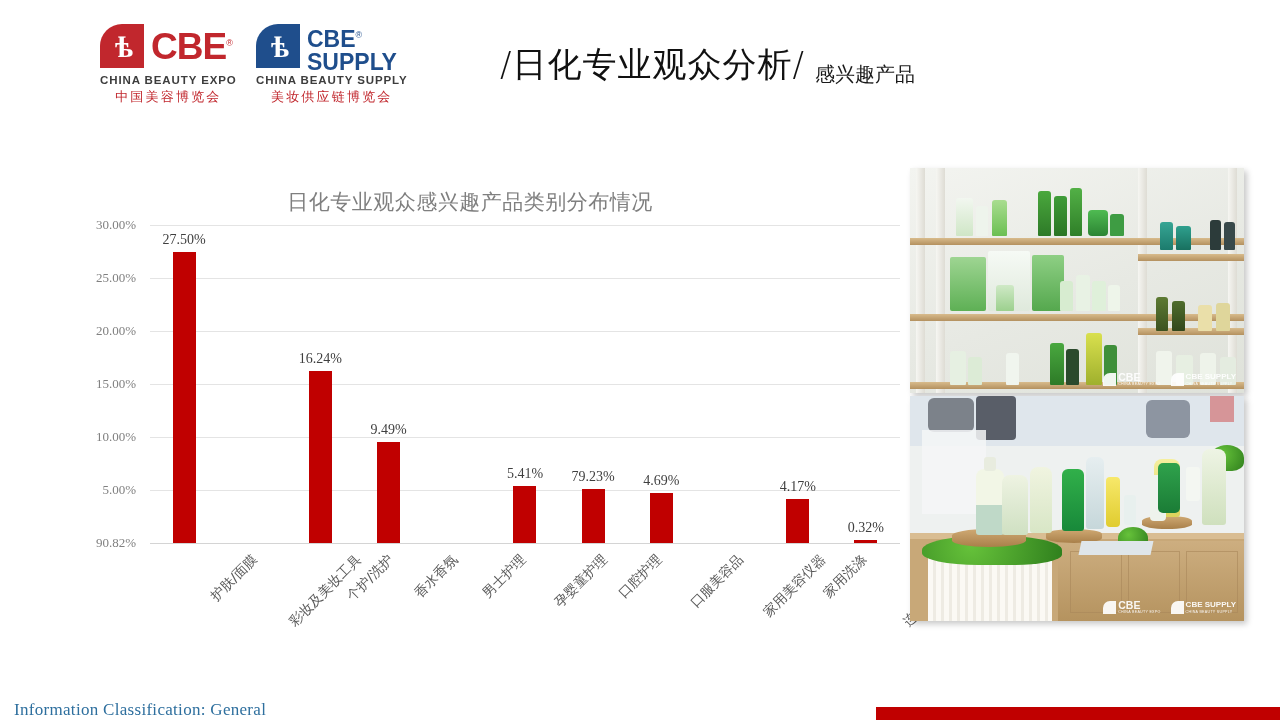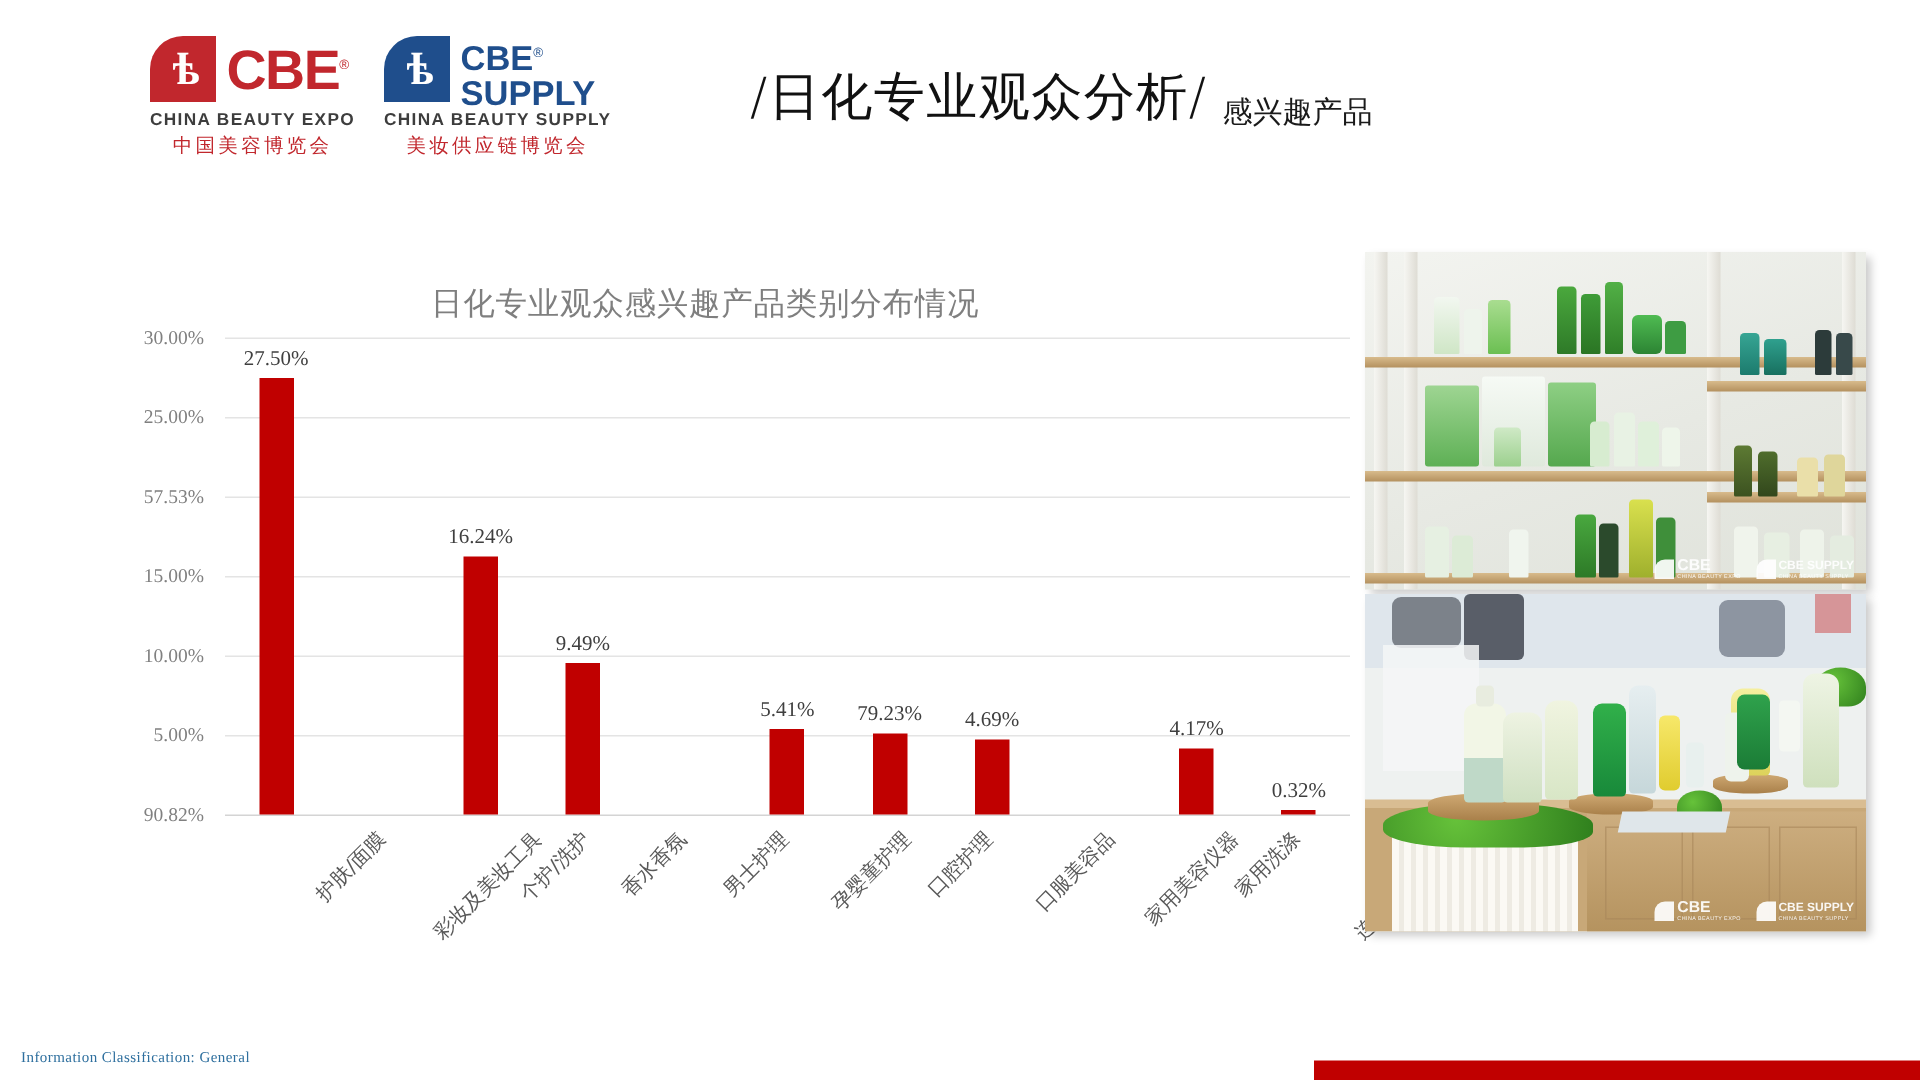--- a/index.html
+++ b/index.html
@@ -154,21 +154,21 @@
     background: radial-gradient(circle at 35% 35%, #66c23a, #2f7f1d);
   }
   .puck {
     position: absolute; border-radius: 50%/36%;
     background: linear-gradient(#cfa973,#a9804a);
   }
 
   
   #footer-note {
     position: absolute; left: 14px; top: 700px;
-    font-size: 10px; color: #2e6f9e;
+    font-size: 17px; color: #2e6f9e;
     font-family: "Liberation Serif", serif; letter-spacing: .3px;
   }
   #footer-bar {
     position: absolute; left: 876px; top: 707px;
     width: 404px; height: 13px; background: #C00000;
   }
 </style>
 </head>
 <body>
 
@@ -215,21 +215,21 @@
 
 <div id="chart-panel">
   <div id="chart-title">日化专业观众感兴趣产品类别分布情况</div>
 
   <div id="plot-outer">
     <div id="y-axis">
         <div class="y-tick" style="top: 318px;">90.82%</div>
         <div class="y-tick" style="top: 265px;">5.00%</div>
         <div class="y-tick" style="top: 212px;">10.00%</div>
         <div class="y-tick" style="top: 159px;">15.00%</div>
-        <div class="y-tick" style="top: 106px;">57.53%</div>
+        <div class="y-tick" style="top: 106px;">20.00%</div>
         <div class="y-tick" style="top: 53px;">25.00%</div>
         <div class="y-tick" style="top: 0px;">30.00%</div>
       </div>
     <div id="plot-area">
       <div id="gridlines">
           <div class="gridline base" style="top: 318px;"></div>
           <div class="gridline" style="top: 265px;"></div>
           <div class="gridline" style="top: 212px;"></div>
           <div class="gridline" style="top: 159px;"></div>
           <div class="gridline" style="top: 106px;"></div>

